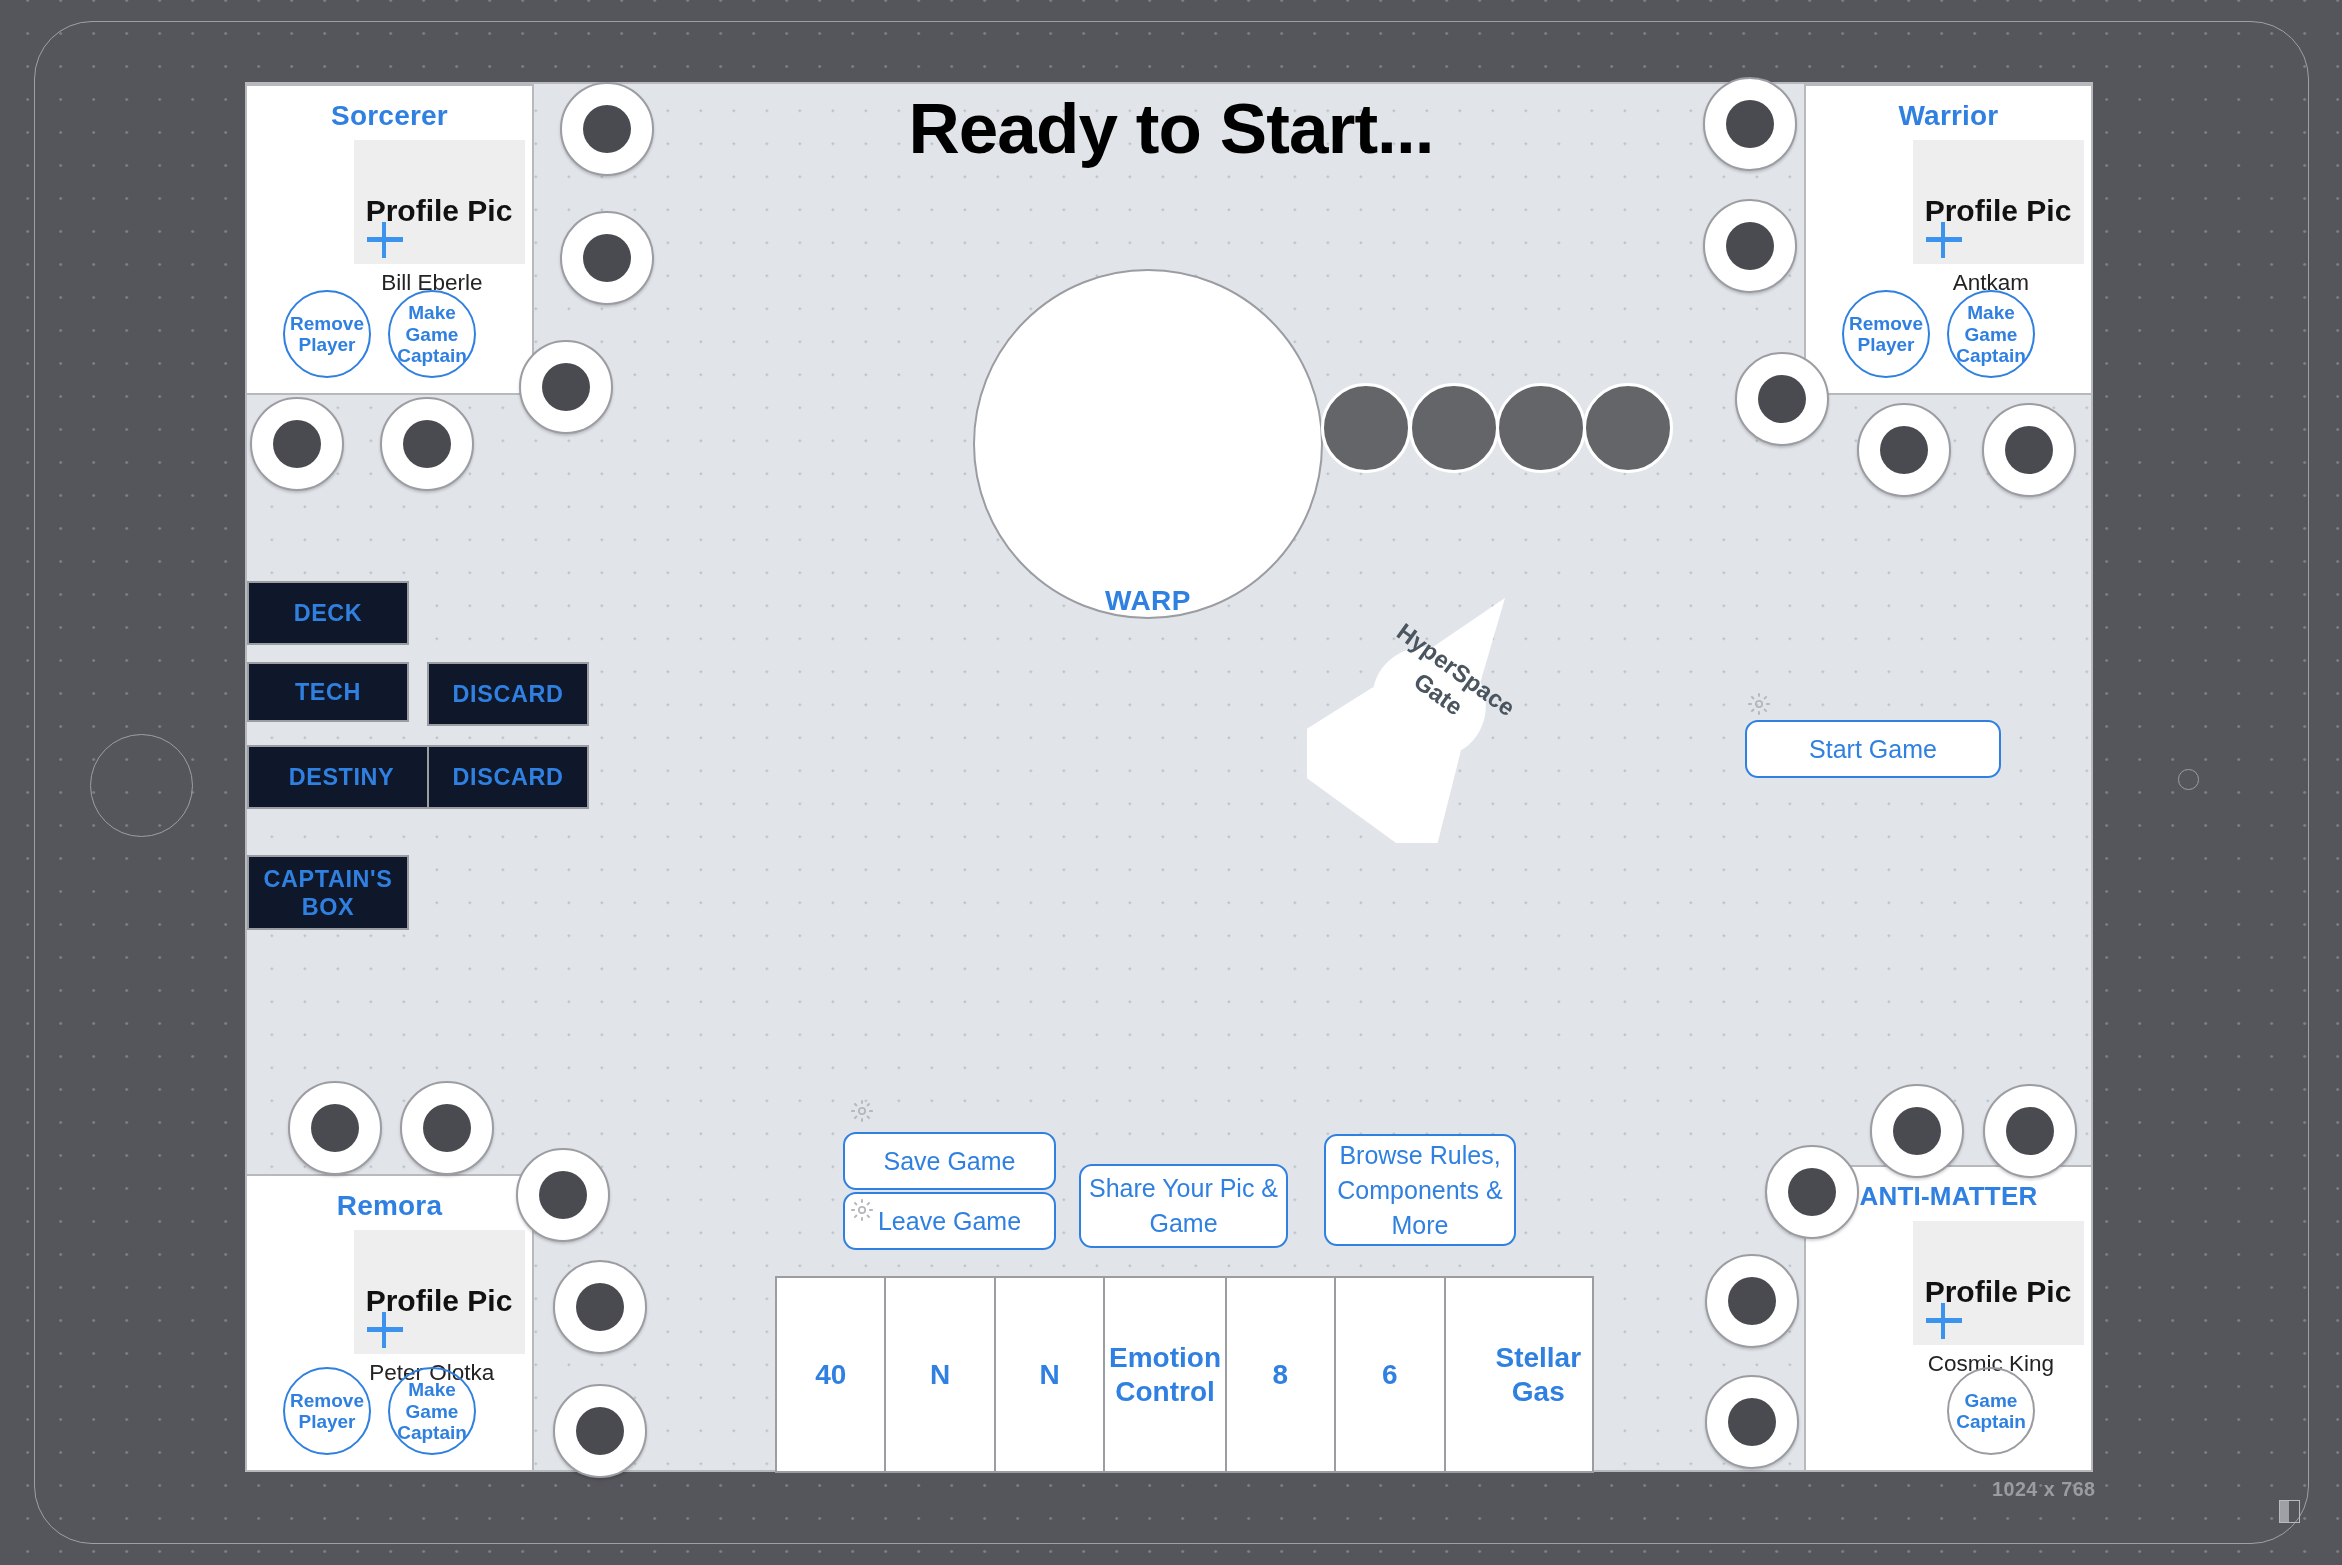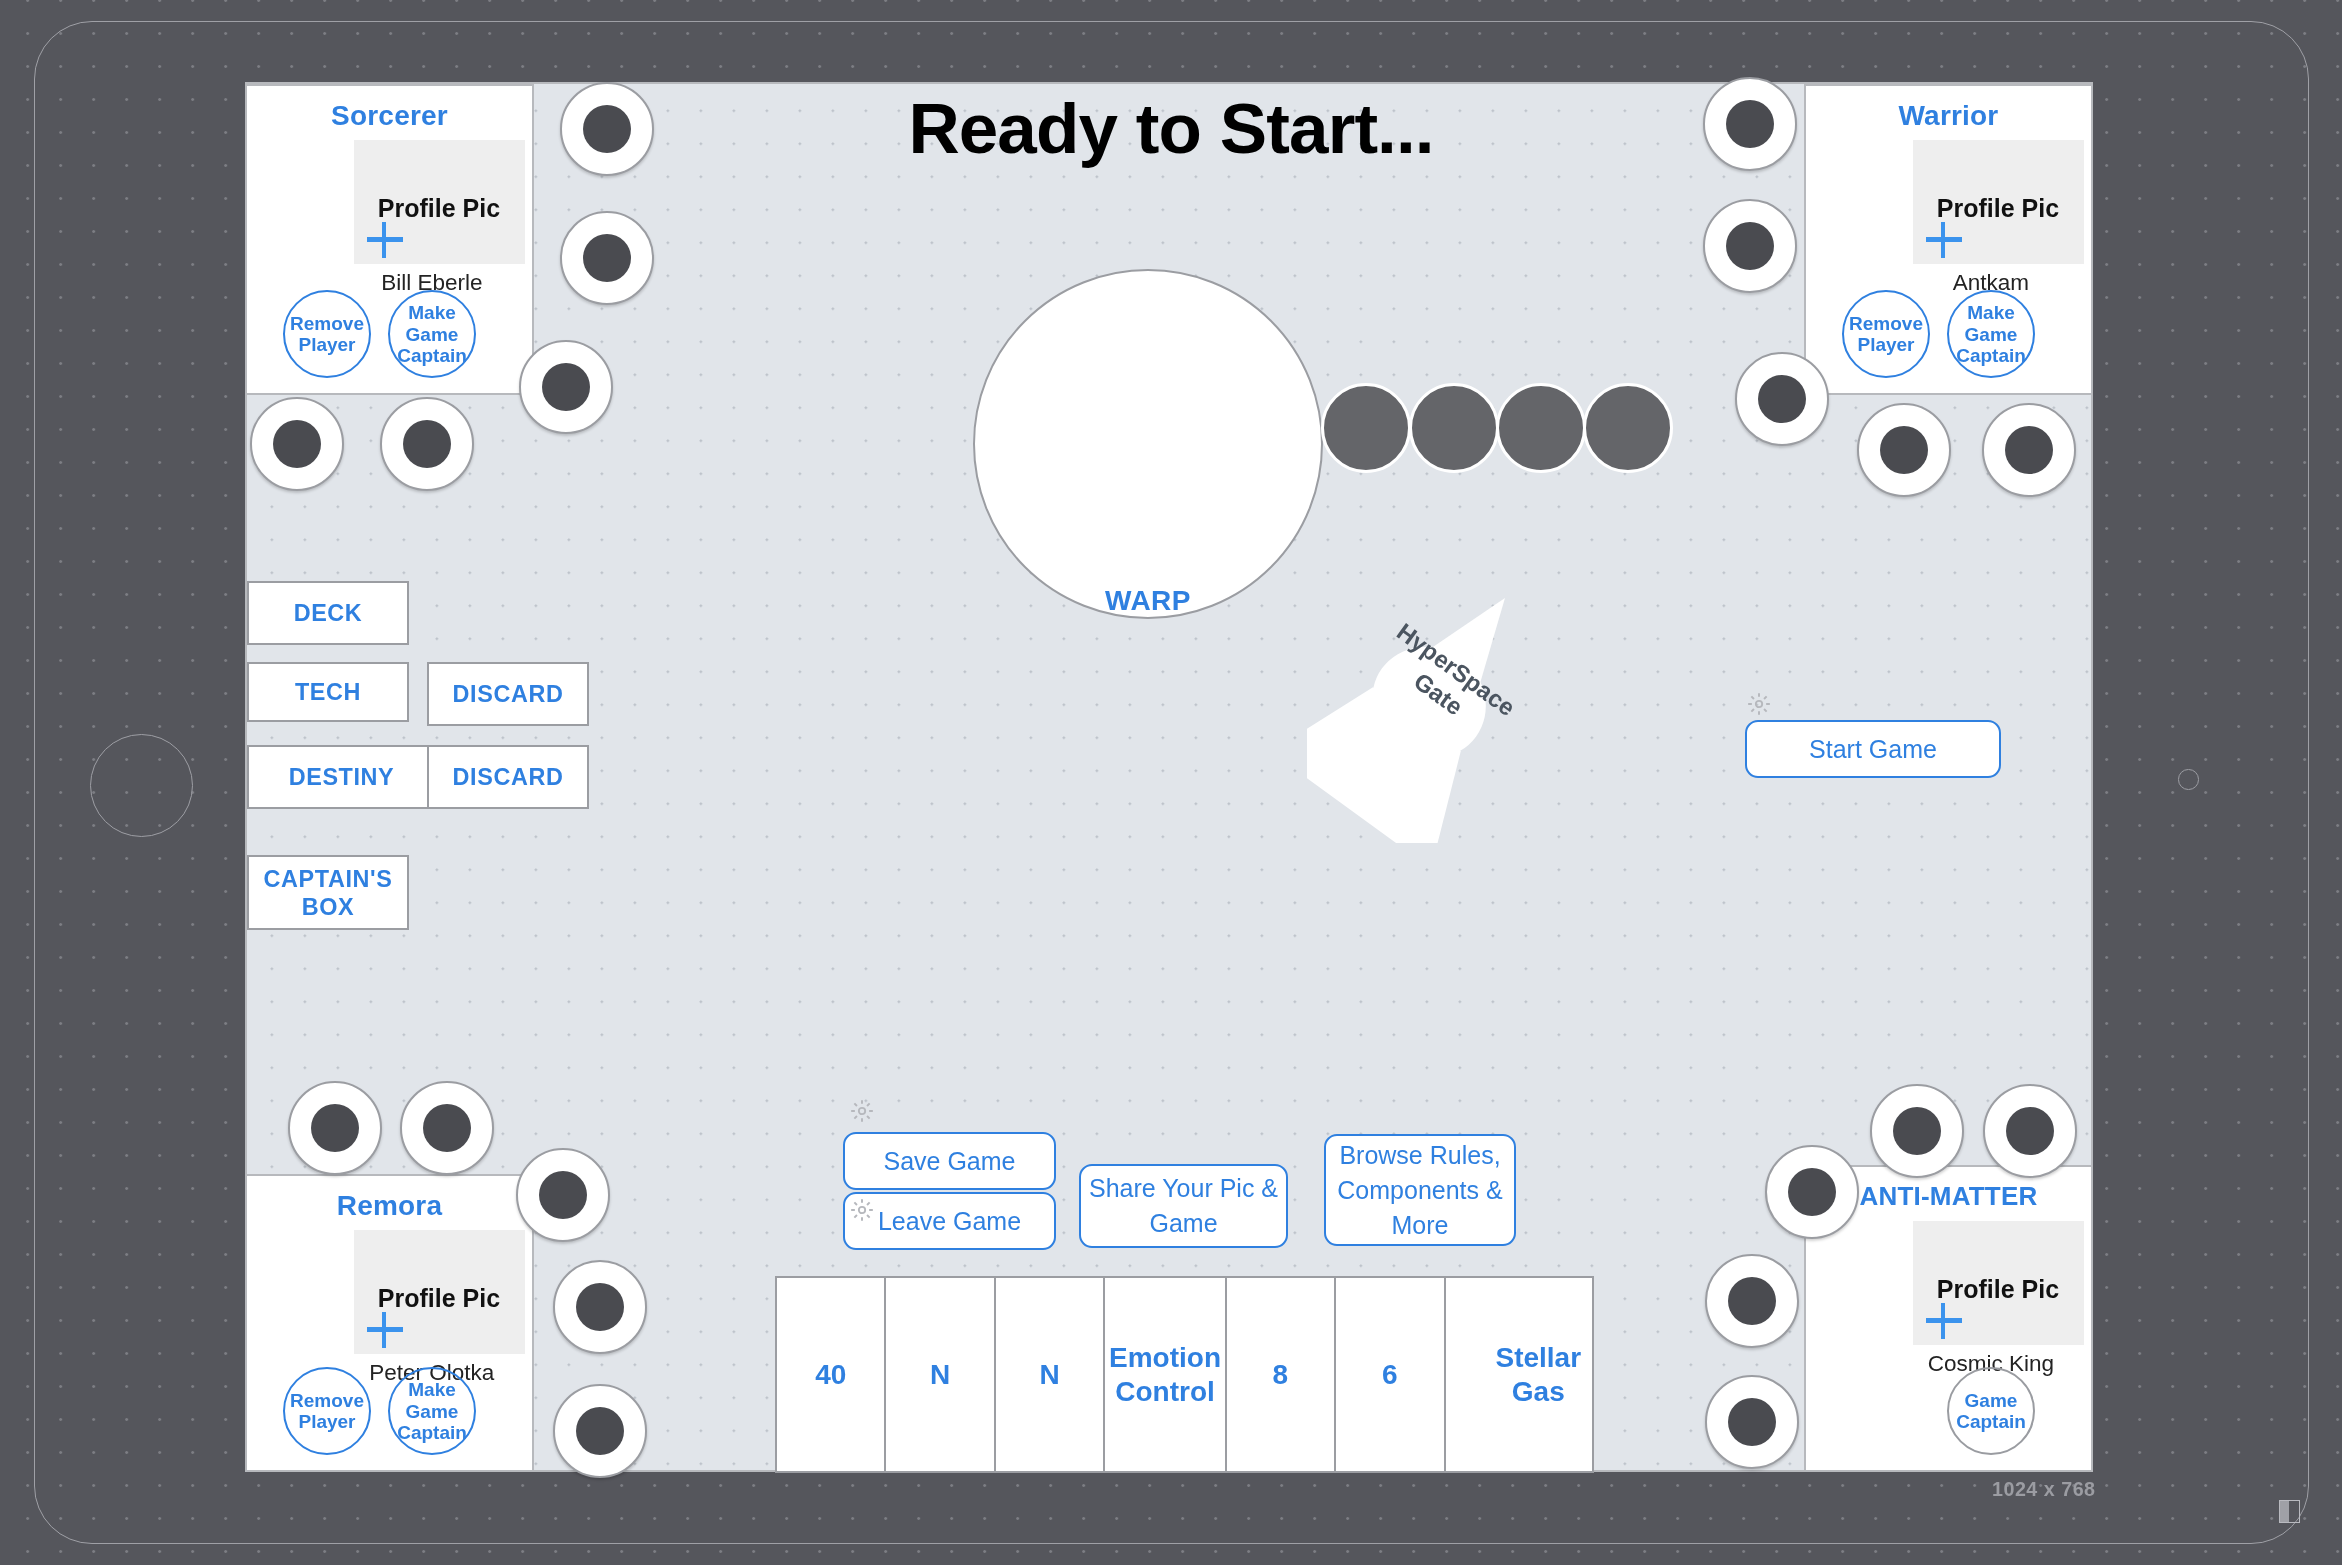--- a/index.html
+++ b/index.html
@@ -104,21 +104,21 @@
   }
   .player-alien.small { font-size: 26px; }
   .profile-pic {
     position: absolute;
     right: 7.5px; top: 54px;
     width: 171px; height: 124px;
     background: #eeeeee;
   }
   .profile-pic .pp-text {
     text-align: center;
-    font-size: 25px;
+    font-size: 30px;
     font-weight: bold;
     color: #111;
     padding-top: 54px;
   }
   .profile-pic .pp-plus {
     position: absolute;
     left: 13px; bottom: 5.6px;
     width: 36px; height: 36px;
   }
   .profile-pic .pp-plus::before,
@@ -228,21 +228,21 @@
     font-weight: bold;
     color: #4b5560;
     line-height: 30px;
     transform: rotate(36deg);
     transform-origin: 50% 50%;
   }
 
   
   .deck-box {
     position: absolute;
-    background: #ffffff;
+    background: #0f172a;
     border: 2.8px solid #9b9da2;
     display: flex;
     align-items: center;
     justify-content: center;
     font-size: 23.4px;
     font-weight: bold;
     color: #2f80e0;
     letter-spacing: 0.6px;
     text-align: center;
     line-height: 28px;

